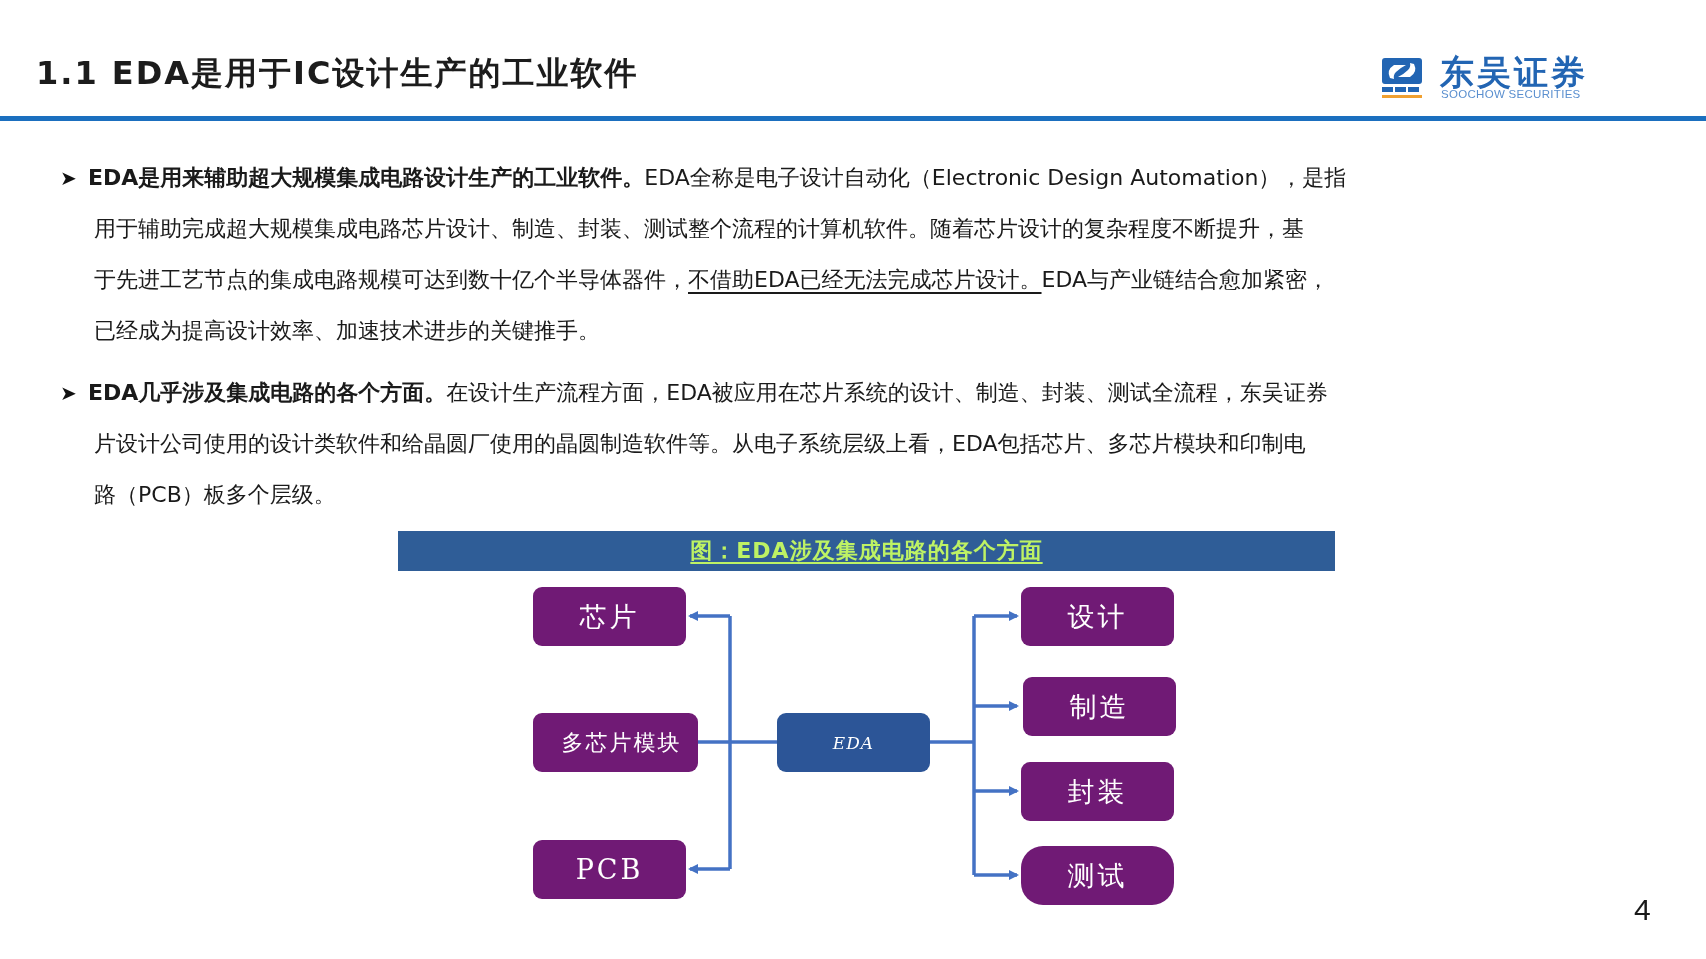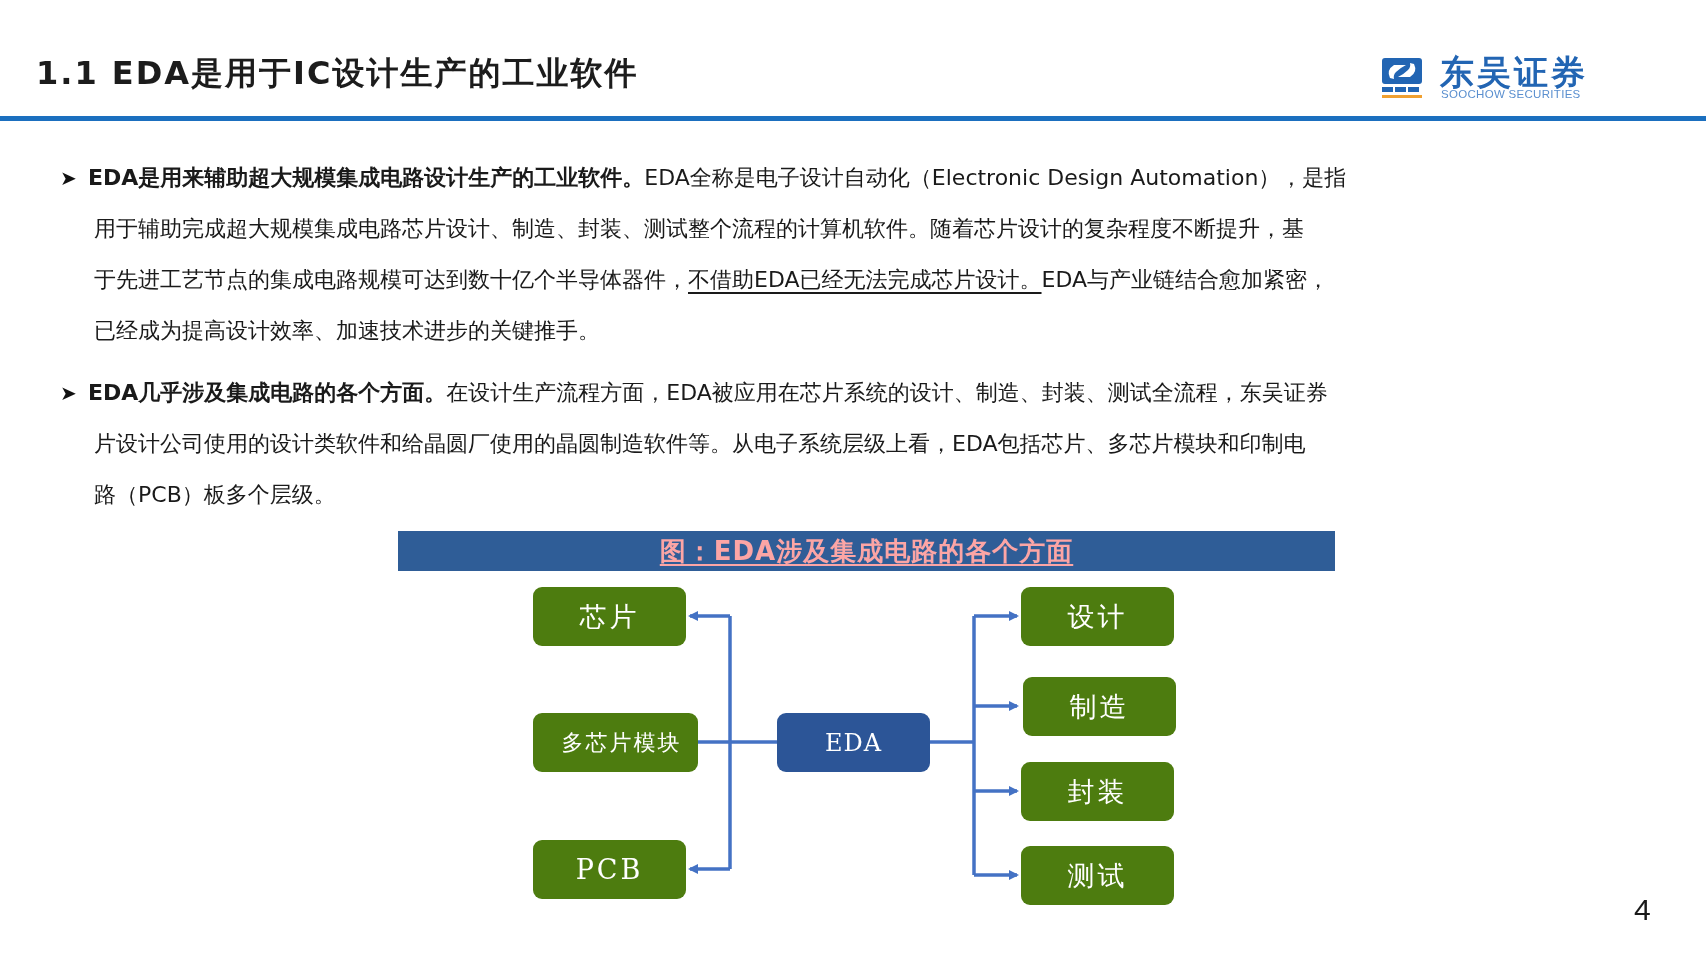--- a/index.html
+++ b/index.html
@@ -44,32 +44,32 @@
     }
     .bold { font-weight: bold; margin-top: 24px; }
     .ul { text-decoration: underline; text-underline-offset: 5px; }
 
     
     .fig-header {
       position: absolute; left: 398px; top: 531px; width: 937px; height: 40px;
       background: #2f5d97; display: flex; align-items: center; justify-content: center;
     }
     .fig-header span {
-      color: #fca5a5; font-weight: bold; font-size: 26px; letter-spacing: 1px;
+      color: #bef264; font-weight: bold; font-size: 22px; letter-spacing: 1px;
       text-decoration: underline; text-underline-offset: 4px;
     }
     .node {
       position: absolute; width: 153px; height: 59px; border-radius: 9px;
-      background: #4d7c0f; color: #ffffff;
+      background: #701a75; color: #ffffff;
       display: flex; align-items: center; justify-content: center;
       font-family: "DejaVu Serif", "Liberation Serif", serif;
       font-size: 27px; letter-spacing: 3px;
     }
     .node.small { font-size: 22px; letter-spacing: 2px; }
-    .node.center { background: #2c5597; font-size: 24px; letter-spacing: 1px; }
+    .node.center { background: #2c5597; font-size: 17px; letter-spacing: 1px; font-style: italic; }
     .connectors { position: absolute; left: 0; top: 0; width: 1706px; height: 959px; pointer-events: none; }
 
     
     .page-num {
       position: absolute; left: 1634px; top: 893px;
       font-family: "Liberation Sans", sans-serif; font-size: 30px; color: #1a1a1a;
     }
     .footer-band {
       position: absolute; left: 0; top: 931px; width: 1706px; height: 28px;
       background: #f7962e;
@@ -150,17 +150,17 @@
 
   <div class="node" style="left:533px; top:587px;">芯片</div>
   <div class="node small" style="left:533px; top:713px;padding-left:12px;">多芯片模块</div>
   <div class="node" style="left:533px; top:840px;">PCB</div>
 
   <div class="node center" style="left:777px; top:713px;">EDA</div>
 
   <div class="node" style="left:1021px; top:587px;">设计</div>
   <div class="node" style="left:1023px; top:677px;">制造</div>
   <div class="node" style="left:1021px; top:762px;">封装</div>
-  <div class="node" style="left:1021px; top:846px;">测试</div>
+  <div class="node" style="left:1021px; top:846px;border-radius:22px;">测试</div>
 
   <div class="page-num">4</div>
 
 </div>
 
 </body></html>

